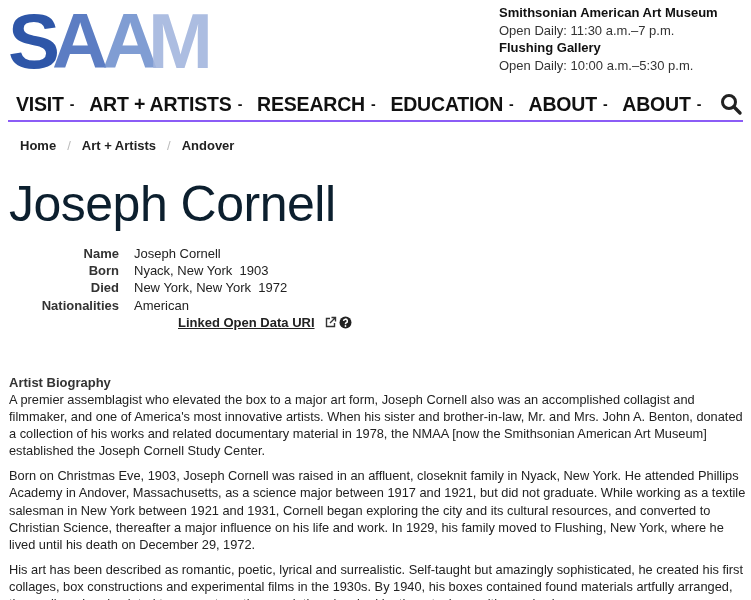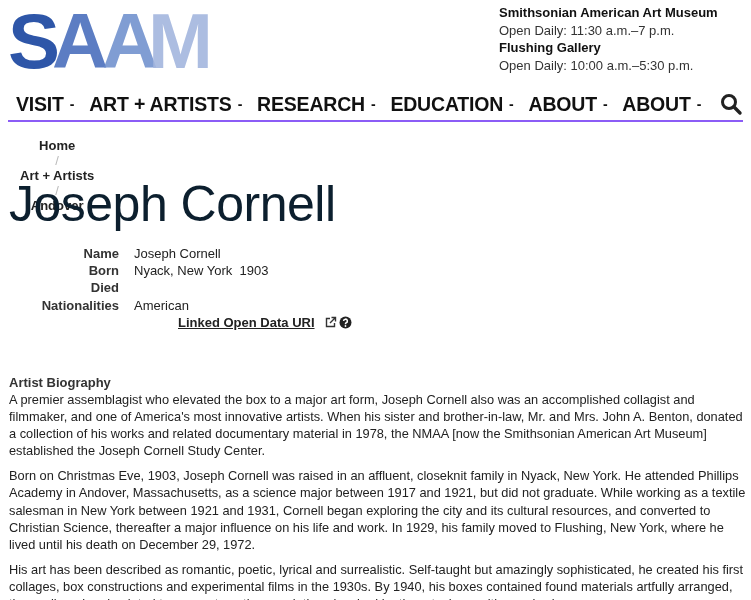--- a/index.html
+++ b/index.html
@@ -10,21 +10,21 @@
   .logo { position: absolute; left: 8px; top: 8px; width: 210px; height: 66px; }
   .hours { position: absolute; left: 499px; top: 4px; font-size: 13px; line-height: 17.5px; color: #333; }
   .hours .venue { font-weight: bold; color: #111; }
 
   .nav { position: absolute; left: 8px; top: 88px; width: 735px; height: 34px; border-bottom: 2px solid #8b5cf6; display: flex; align-items: center; }
   .nav-item { font-weight: bold; font-size: 19.5px; color: #111; margin-right: 15px; display: flex; align-items: center; white-space: nowrap; letter-spacing: -0.2px; }
   .nav-item .caret { font-size: 14px; margin-left: 6px; }
   .nav-item:first-child { margin-left: 8px; }
   .search-btn { position: absolute; right: 0; top: 4px; width: 24px; height: 24px; }
 
-  .breadcrumb { position: absolute; left: 20px; top: 138px; font-size: 13px; font-weight: bold; color: #222; display: flex; align-items: center; flex-direction: column; }
+  .breadcrumb { position: absolute; left: 20px; top: 138px; font-size: 13px; font-weight: bold; color: #222; display: flex; align-items: center; }
   .breadcrumb .sep { color: #bbb; font-weight: normal; margin: 0 11px; }
 
   .title { position: absolute; left: 9px; top: 175px; font-size: 50px; font-weight: normal; color: #0c1f2e; letter-spacing: -0.5px; }
 
   .facts { position: absolute; left: 0; top: 245px; font-size: 13px; line-height: 17.2px; }
   .fact-row { display: flex; }
   .fact-label { width: 134px; text-align: right; font-weight: bold; color: #333; padding-right: 15px; padding-left: 9px; }
   .fact-value { color: #222; }
   .lod-link { font-weight: bold; color: #222; text-decoration: underline; margin-left: 44px; }
   .lod-icons { display: inline-flex; align-items: center; margin-left: 4px; vertical-align: -2px; }
@@ -101,20 +101,21 @@
   <div class="fact-row">
     <div class="fact-label">Name</div>
     <div class="fact-value">Joseph Cornell</div>
   </div>
   <div class="fact-row">
     <div class="fact-label">Born</div>
     <div class="fact-value" style="white-space:pre">Nyack, New York  1903</div>
   </div>
   <div class="fact-row">
     <div class="fact-label">Died</div>
+    <div class="fact-value" style="white-space:pre">New York, New York  1972</div>
   </div>
   <div class="fact-row">
     <div class="fact-label">Nationalities</div>
     <div class="fact-value">American</div>
   </div>
   <div class="fact-row">
     <div class="fact-label"></div>
     <div class="fact-value">
       <a class="lod-link">Linked Open Data URI</a>
       <span class="lod-icons">

